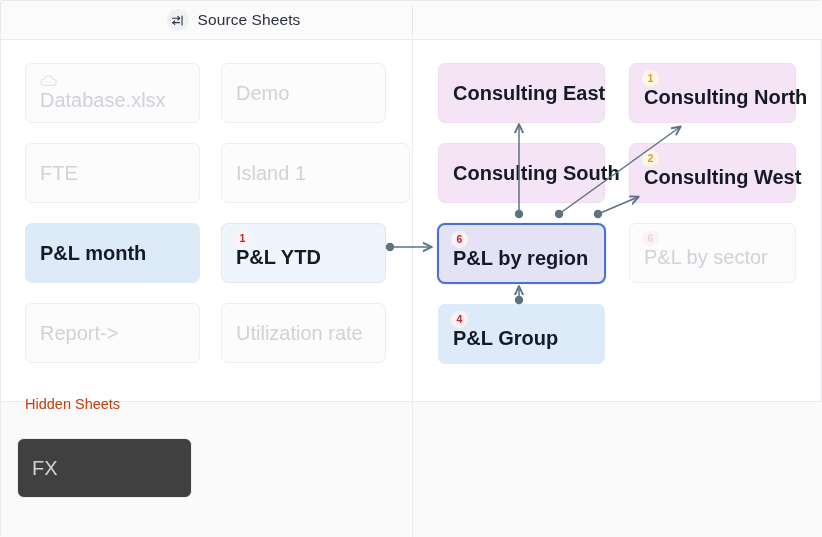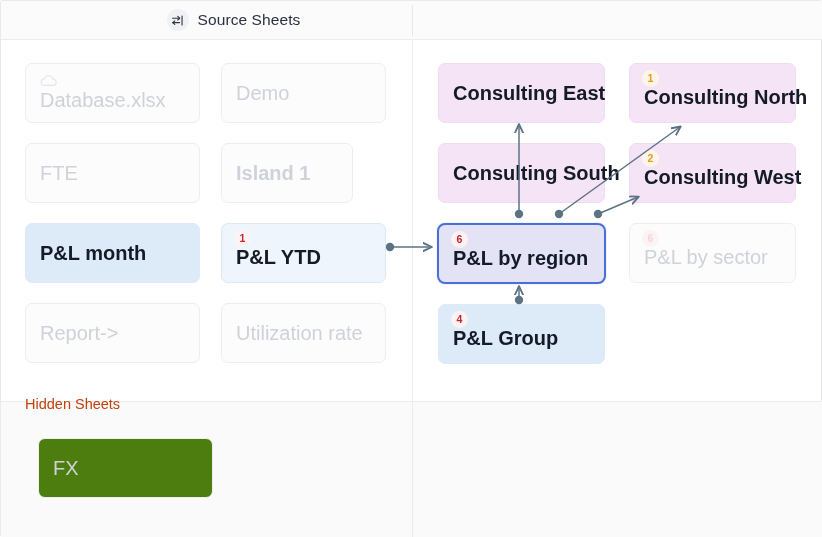--- a/index.html
+++ b/index.html
@@ -146,21 +146,21 @@
   </div>
 
   <div class="card ghost" style="left:220px;top:62px;width:165px;height:60px;">
     <span class="lbl">Demo</span>
   </div>
 
   <div class="card ghost" style="left:24px;top:142px;width:175px;height:60px;">
     <span class="lbl">FTE</span>
   </div>
 
-  <div class="card ghost" style="left:220px;top:142px;width:132px;height:60px;font-weight:bold;">
+  <div class="card ghost" style="left:220px;top:142px;width:189px;height:60px;">
     <span class="lbl">Island 1</span>
   </div>
 
   <div class="card blue" style="left:24px;top:222px;width:175px;height:60px;">
     <span class="lbl">P&amp;L month</span>
   </div>
 
   <div class="card blue-lite has-badge" style="left:220px;top:222px;width:165px;height:60px;">
     <span class="badge">1</span>
     <span class="lbl">P&amp;L YTD</span>
@@ -203,21 +203,21 @@
     <span class="badge">6</span>
     <span class="lbl">P&amp;L by sector</span>
   </div>
 
   <div class="card lblue has-badge" style="left:437px;top:303px;width:167px;height:60px;">
     <span class="badge">4</span>
     <span class="lbl">P&amp;L Group</span>
   </div>
 
   <div class="section-label">Hidden Sheets</div>
-  <div class="card ghost" style="left:37px;top:437px;width:175px;height:60px;background:#4d7c0f;">
+  <div class="card ghost" style="left:16px;top:437px;width:175px;height:60px;background:#404040;">
     <span class="lbl">FX</span>
   </div>
 
   <svg class="edges">
     <defs>
       <marker id="ah" markerWidth="7" markerHeight="7" refX="5.6" refY="3.1" orient="auto">
         <path d="M0.4,0.4 L6.2,3.1 L0.4,5.8" fill="none" stroke="#5b7384" stroke-width="1.25" stroke-linecap="round" stroke-linejoin="round"></path>
       </marker>
     </defs>
 

